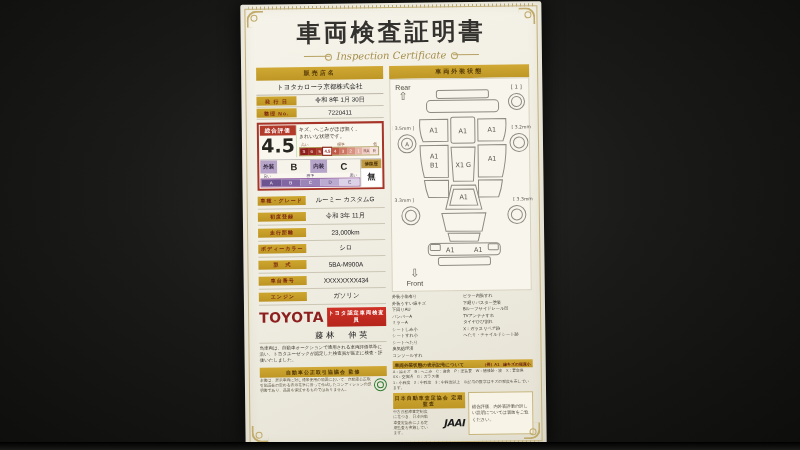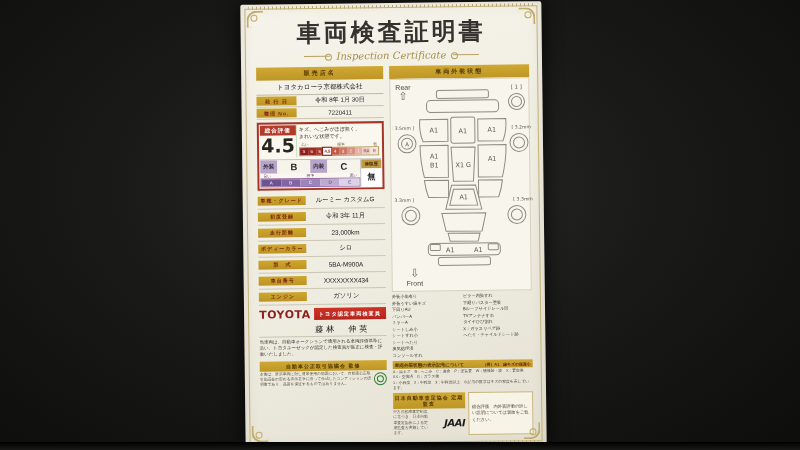--- a/index.html
+++ b/index.html
@@ -74,21 +74,21 @@
   .r-rep{width:20px;border-left:1px solid #bbb;display:flex;flex-direction:column;}
   .rep-l{background:#bf9a45;color:#4c3206;font-size:4.4px;font-weight:bold;text-align:center;padding:2px 0;}
   .rep-v{flex:1;background:#fff;font-size:8px;font-weight:bold;color:#222;text-align:center;display:flex;align-items:center;justify-content:center;}
 
   .spec{display:flex;align-items:center;border-bottom:1px solid #ccc7b5;height:15px;}
   .spec .chip{width:44px;}
   .spec .val{flex:1;text-align:center;font-size:6.4px;color:#1d1d1d;}
 
   .insp{margin-top:3px;}
   .insp-row{display:flex;align-items:center;gap:3px;}
-  .toyota{font-size:11px;font-weight:bold;color:#8e1f1f;letter-spacing:.5px;font-family:"DejaVu Sans",sans-serif;}
+  .toyota{font-size:14px;font-weight:bold;color:#8e1f1f;letter-spacing:.5px;font-family:"DejaVu Sans",sans-serif;}
   .redbanner{flex:1;background:linear-gradient(#cf3125,#b5251b);color:#fff;font-size:5.2px;font-weight:bold;text-align:center;padding:2.5px 0;letter-spacing:1px;}
   .insp-name{text-align:center;font-size:8px;color:#141414;letter-spacing:3px;margin:3px 0 1px 40px;}
   .disclaimer{font-size:4.5px;color:#3c372e;line-height:1.4;border-top:1px solid #c9c4b2;padding-top:2px;}
 
   .bot-l{margin-top:3px;}
   .bot-note{display:flex;gap:2px;align-items:center;margin-top:1px;}
   .tiny{font-size:3.8px;color:#59523f;line-height:1.35;flex:1;}
   .greenlogo{width:11px;height:11px;border:1.6px solid #2f7d32;border-radius:50%;position:relative;flex:0 0 auto;}
   .greenlogo::after{content:"";position:absolute;inset:2px;border:1px solid #2f7d32;border-radius:50%;}
 

